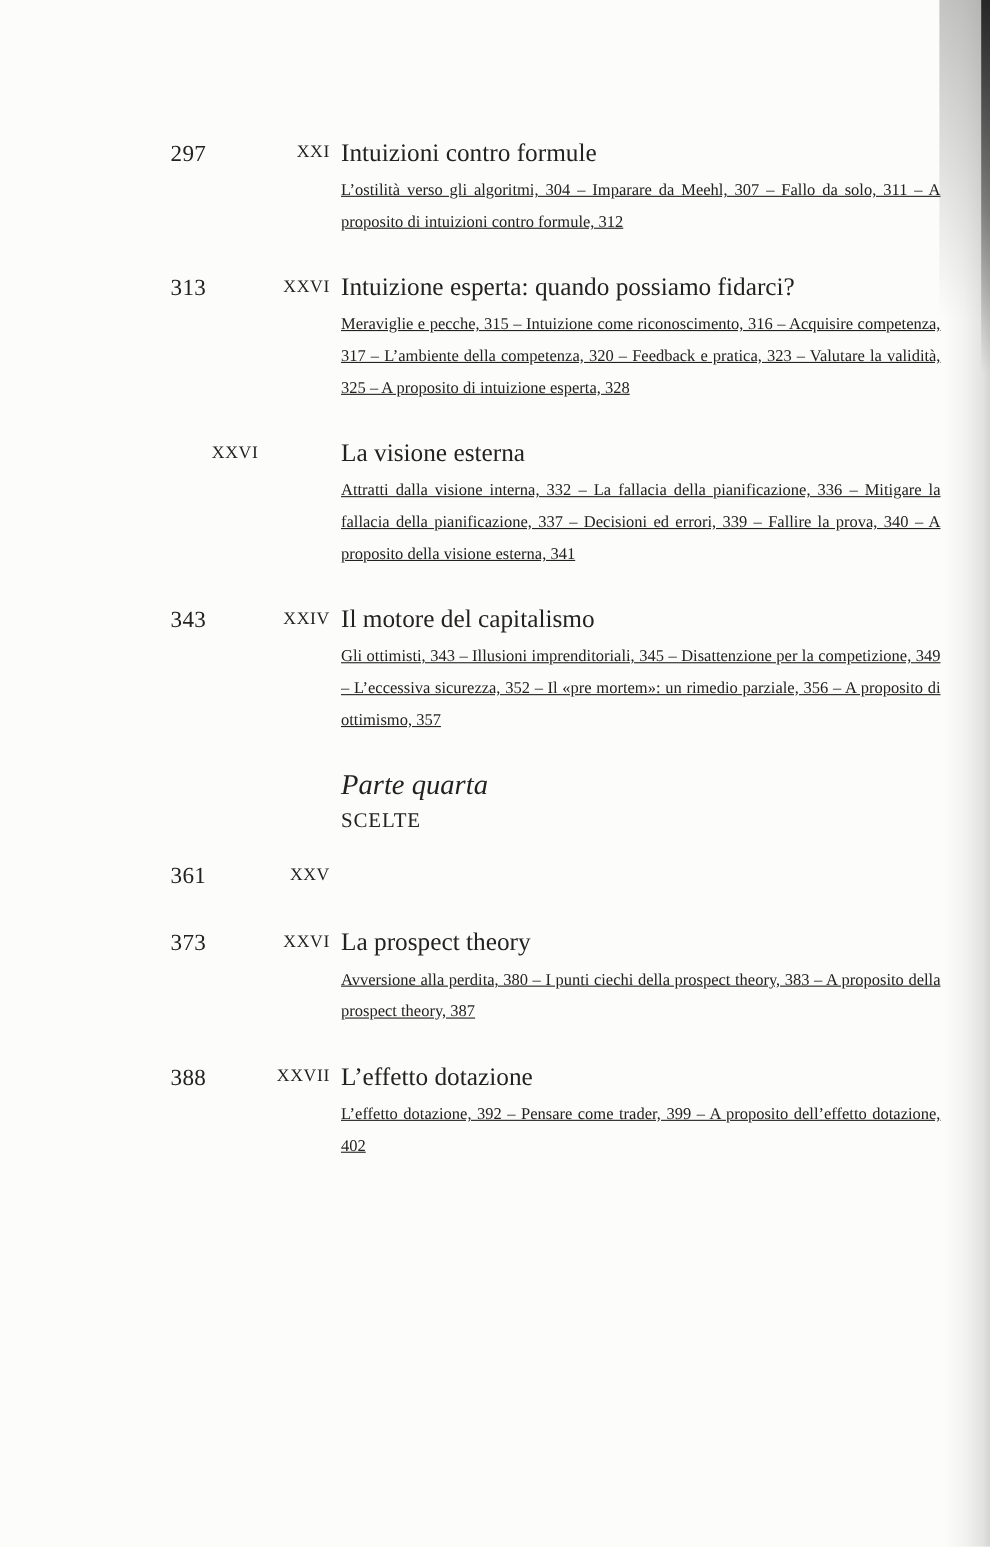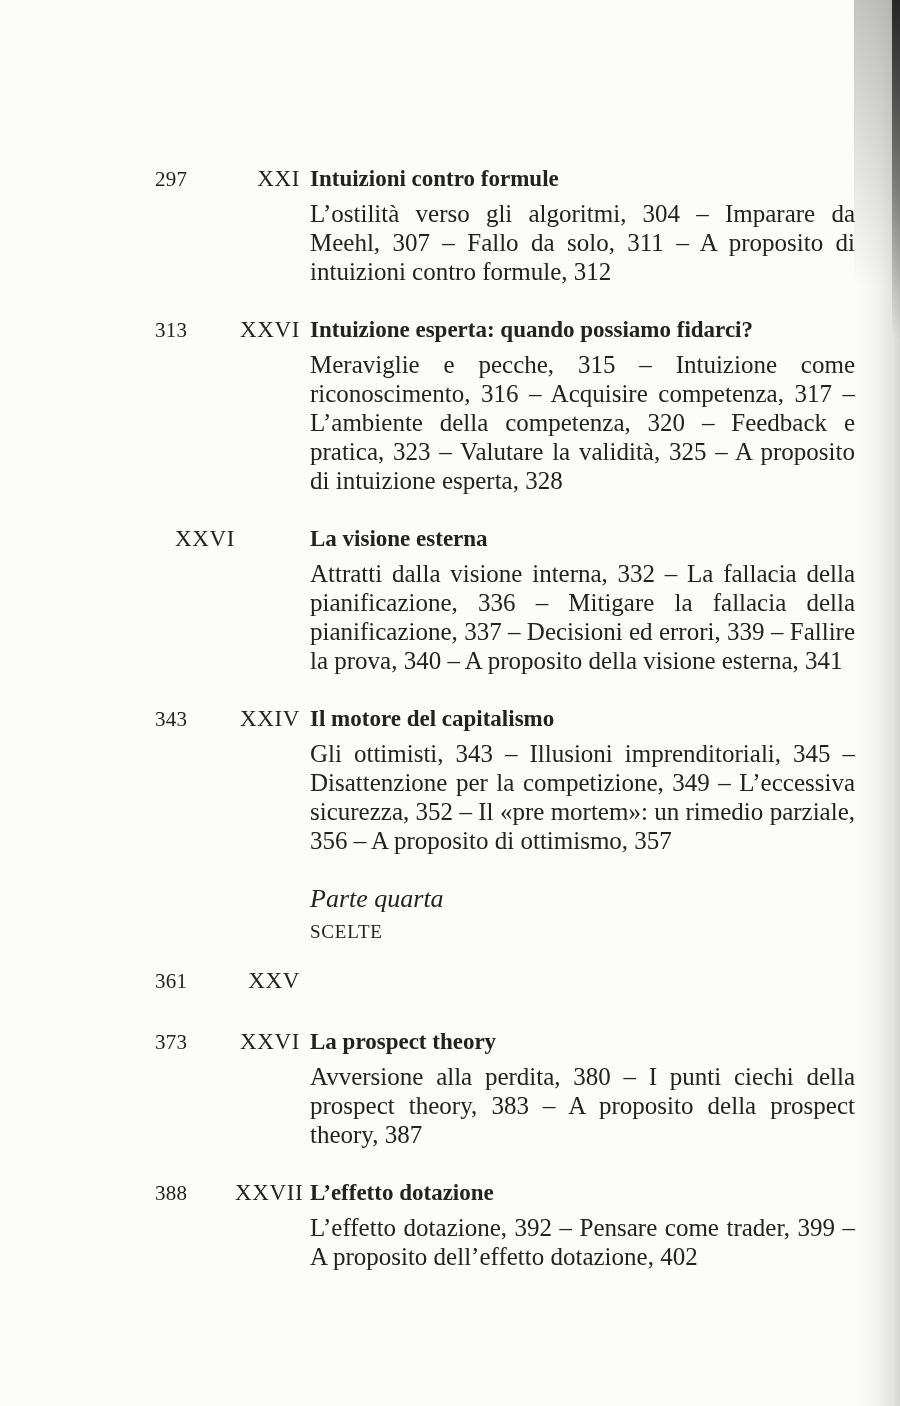--- a/index.html
+++ b/index.html
@@ -18,52 +18,53 @@
     position: relative;
     overflow: hidden;
   }
   .page {
     position: relative;
     width: 900px;
     height: 1406px;
     padding-top: 122px;
   }
   
-  .toc { width: 860px; margin-top: 40px; }
+  .toc { width: 860px; }
   .entry {
     display: grid;
     grid-template-columns: 80px 65px 10px 545px;
     margin-left: 155px;
     margin-bottom: 27px;
   }
   .entry .pagenum {
     font-size: 21px;
     line-height: 34px;
     text-align: left;
     letter-spacing: 0.3px;
   }
   .entry .numeral {
-    font-size: 23px;
+    font-size: 16px;
     line-height: 34px;
     text-align: right;
     letter-spacing: 0.6px;
     align-self: start;
   }
   .entry .content { grid-column: 4; }
   .entry .title {
     font-size: 23px;
     line-height: 34px;
     margin-bottom: 3px;
-    font-weight: bold;
+    font-weight: normal;
   }
   .entry .sections {
-    font-size: 25px;
+    font-size: 15px;
     line-height: 29px;
     text-align: justify;
     hyphens: auto;
+    text-decoration: underline;
     -webkit-hyphens: auto;
   }
   
   .part-divider {
     margin-left: 310px;
     margin-top: 16px;
     margin-bottom: 16px;
   }
   .part-divider .part-label {
     font-style: italic;

